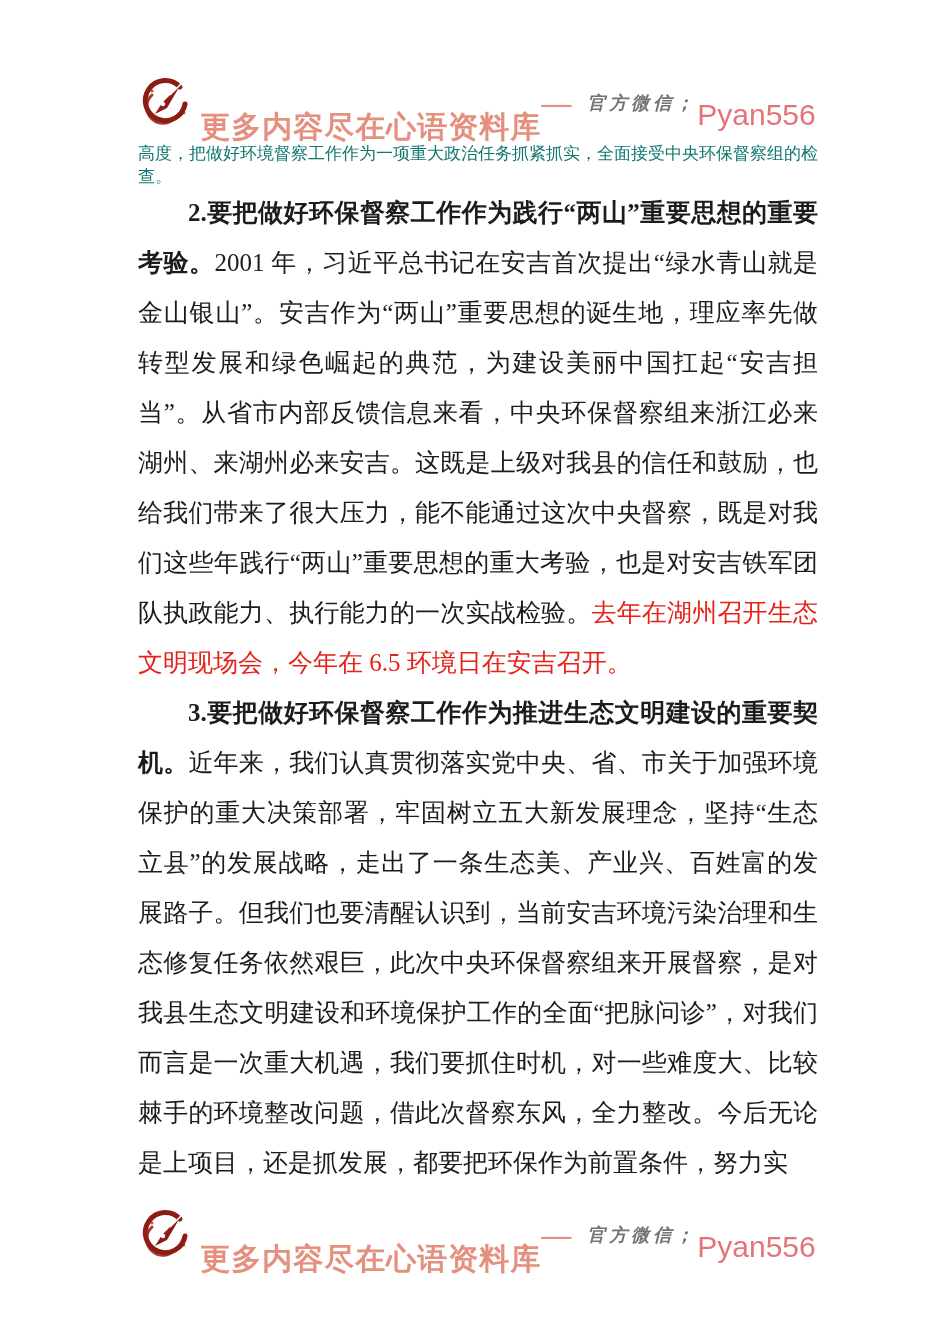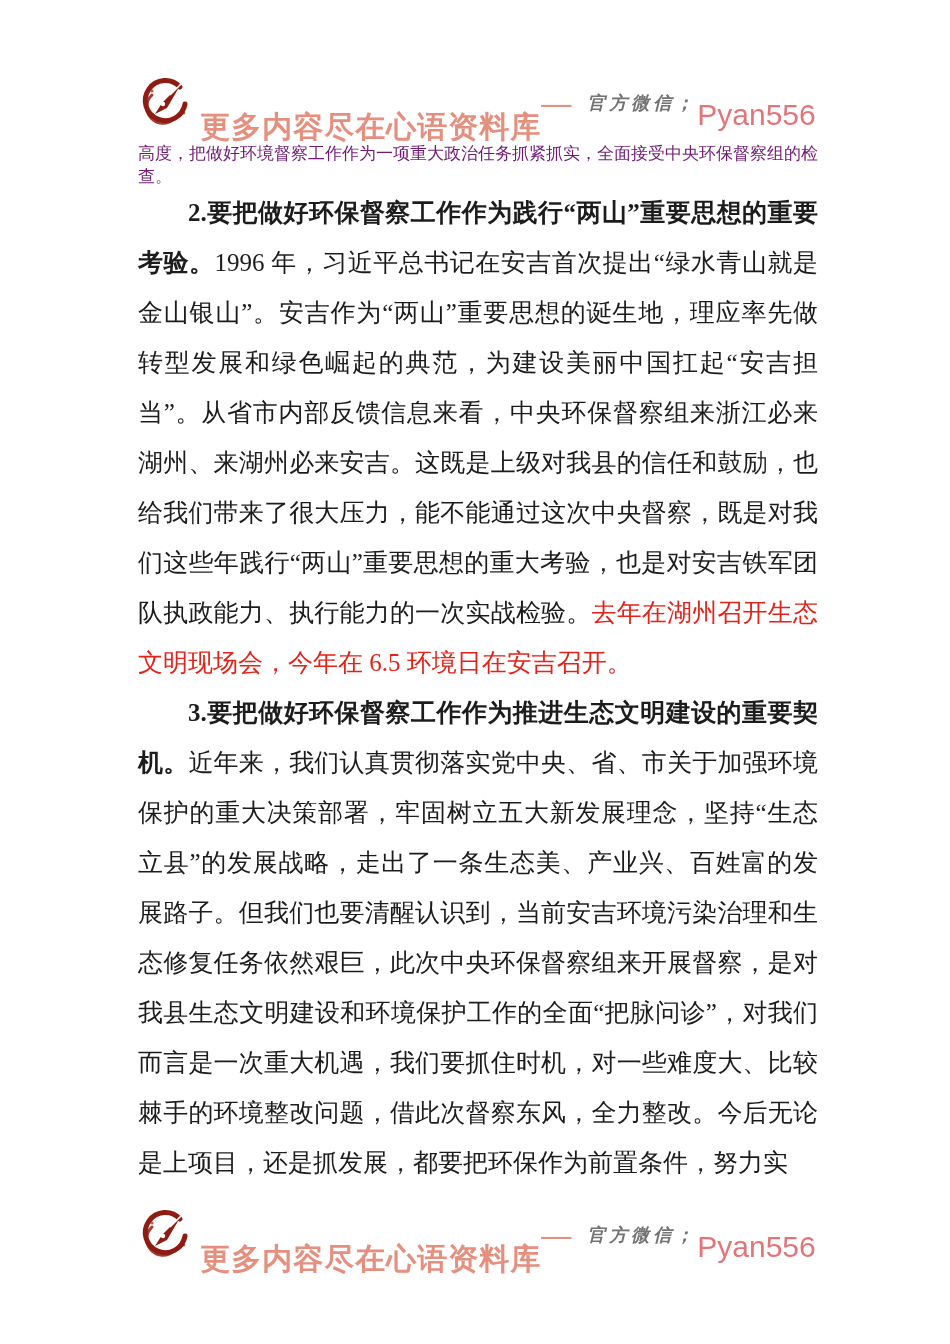--- a/index.html
+++ b/index.html
@@ -65,21 +65,21 @@
 
   
   .doc {
     margin-top: 8px;
     color: #1c1c1c;
   }
   .continuation {
     font-size: 17px;
     line-height: 23px;
     text-align: justify;
-    color: #701a75;
+    color: #0f766e;
   }
   .para {
     font-size: 25px;
     line-height: 50px;
     text-align: justify;
     text-indent: 2em;
     color: #1c1c1c;
   }
   .doc .para:first-of-type { margin-top: 9px; }
   .lead-bold { font-weight: bold; }
@@ -104,21 +104,21 @@
     <span class="brand-main">更多内容尽在心语资料库</span>
       <span class="brand-dash">—</span>
       <span class="brand-script">官方微信；</span>
       <span class="brand-account">Pyan556</span>
   </div>
 
   <div class="doc">
 
     <p class="continuation">高度，把做好环境督察工作作为一项重大政治任务抓紧抓实，全面接受中央环保督察组的检查。</p>
 
-    <p class="para"><span class="lead-bold">2.要把做好环保督察工作作为践行“两山”重要思想的重要考验。</span><span>1996 年，习近平总书记在安吉首次提出“绿水青山就是金山银山”。安吉作为“两山”重要思想的诞生地，理应率先做转型发展和绿色崛起的典范，为建设美丽中国扛起“安吉担当”。从省市内部反馈信息来看，中央环保督察组来浙江必来湖州、来湖州必来安吉。这既是上级对我县的信任和鼓励，也给我们带来了很大压力，能不能通过这次中央督察，既是对我们这些年践行“两山”重要思想的重大考验，也是对安吉铁军团队执政能力、执行能力的一次实战检验。</span><span class="red-run">去年在湖州召开生态文明现场会，今年在 6.5 环境日在安吉召开。</span></p>
+    <p class="para"><span class="lead-bold">2.要把做好环保督察工作作为践行“两山”重要思想的重要考验。</span><span>2001 年，习近平总书记在安吉首次提出“绿水青山就是金山银山”。安吉作为“两山”重要思想的诞生地，理应率先做转型发展和绿色崛起的典范，为建设美丽中国扛起“安吉担当”。从省市内部反馈信息来看，中央环保督察组来浙江必来湖州、来湖州必来安吉。这既是上级对我县的信任和鼓励，也给我们带来了很大压力，能不能通过这次中央督察，既是对我们这些年践行“两山”重要思想的重大考验，也是对安吉铁军团队执政能力、执行能力的一次实战检验。</span><span class="red-run">去年在湖州召开生态文明现场会，今年在 6.5 环境日在安吉召开。</span></p>
 
     <p class="para"><span class="lead-bold">3.要把做好环保督察工作作为推进生态文明建设的重要契机。</span><span>近年来，我们认真贯彻落实党中央、省、市关于加强环境保护的重大决策部署，牢固树立五大新发展理念，坚持“生态立县”的发展战略，走出了一条生态美、产业兴、百姓富的发展路子。但我们也要清醒认识到，当前安吉环境污染治理和生态修复任务依然艰巨，此次中央环保督察组来开展督察，是对我县生态文明建设和环境保护工作的全面“把脉问诊”，对我们而言是一次重大机遇，我们要抓住时机，对一些难度大、比较棘手的环境整改问题，借此次督察东风，全力整改。今后无论是上项目，还是抓发展，都要把环保作为前置条件，努力实</span></p>
 
   </div>
 
   <div class="brand-row footer-row">
     <svg class="brand-logo" viewBox="0 0 52 52" xmlns="http://www.w3.org/2000/svg" aria-hidden="true">
       <path d="M40 10 A 20 20 0 1 0 45 27" fill="none" stroke="#8e1c12" stroke-width="5" stroke-linecap="round"></path>
       <path d="M12 18 A 16 16 0 0 0 34 42" fill="none" stroke="#8e1c12" stroke-width="3" stroke-linecap="round" opacity="0.85"></path>
       <path d="M41 7 L22 26 L15 37 L27 31 Z" fill="#8e1c12"></path>

